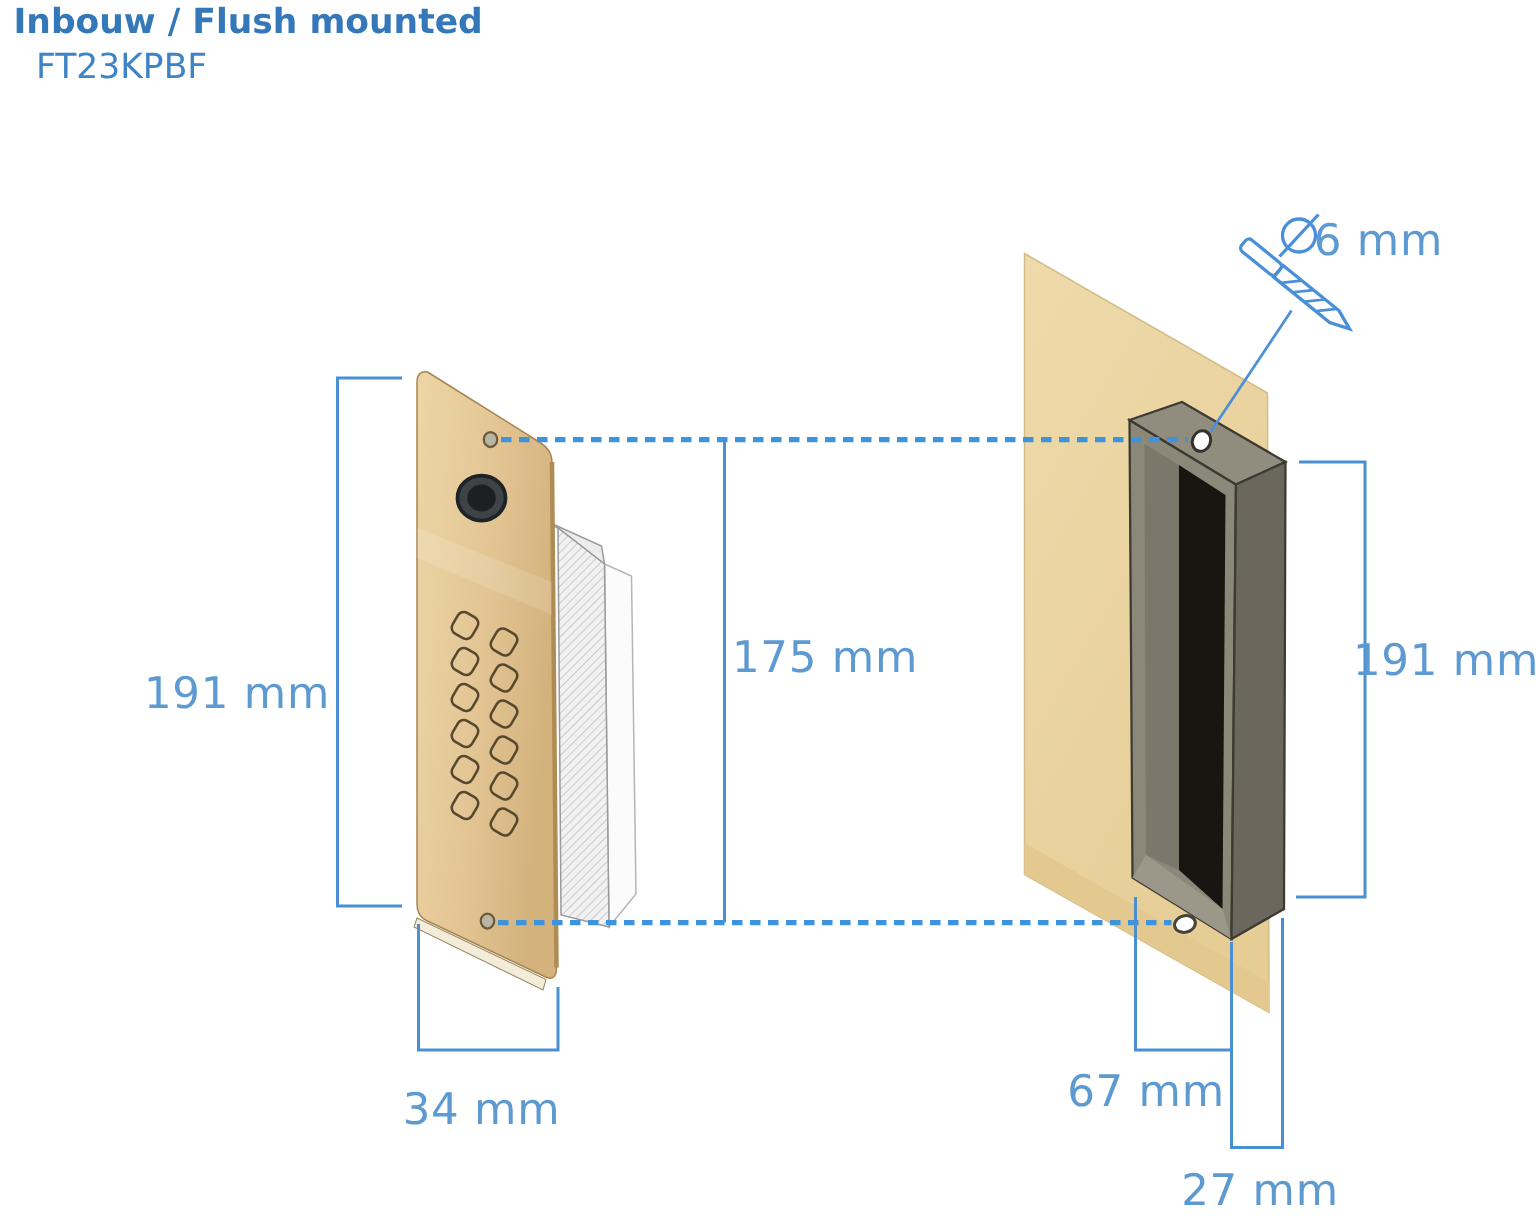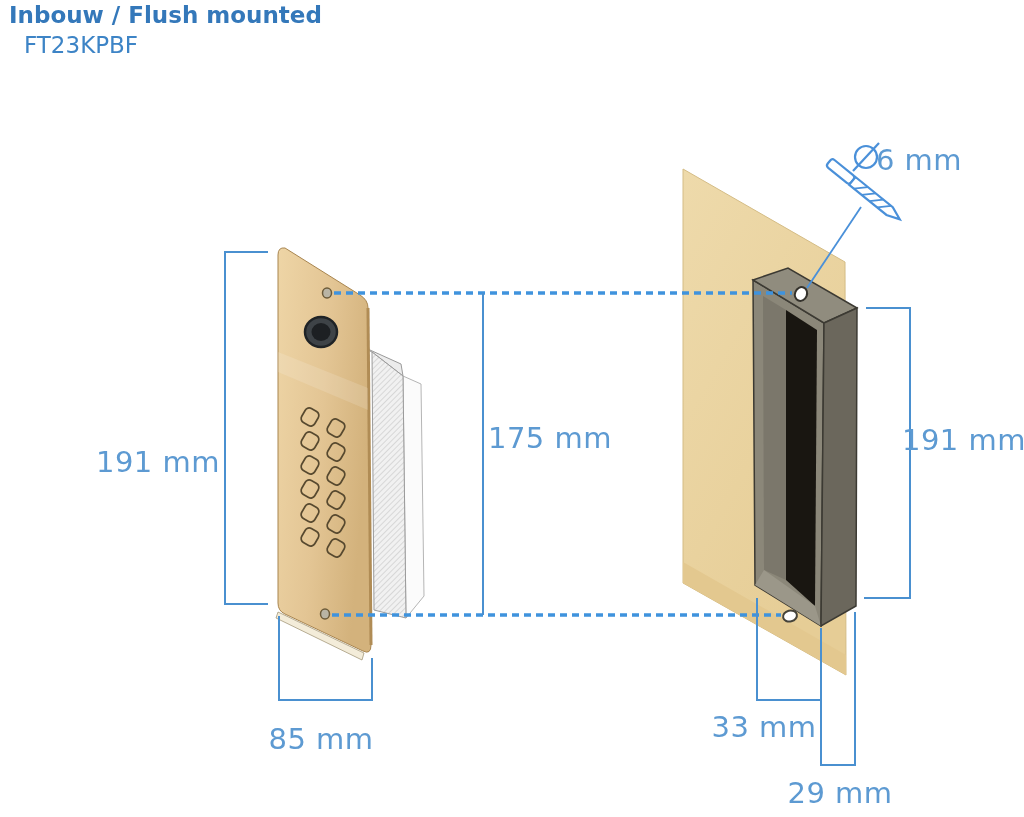--- a/index.html
+++ b/index.html
@@ -116,18 +116,18 @@
       <path d="M279,616 L279,700 L372,700 L372,658"></path>
       <path d="M866,308 L910,308 L910,598 L864,598"></path>
       <path d="M757,598 L757,700 L821,700"></path>
       <path d="M821,628 L821,765 L855,765 L855,612"></path>
     </g>
   </svg>
 
   <span class="dim-label" style="left:158px;top:438px;margin-top:24px;">191 mm</span>
   <span class="dim-label" style="left:550px;top:438px;">175 mm</span>
   <span class="dim-label" style="left:964px;top:440px;">191 mm</span>
-  <span class="dim-label" style="left:321px;top:739px;">85 mm</span>
-  <span class="dim-label" style="left:764px;top:727px;">33 mm</span>
-  <span class="dim-label" style="left:840px;top:793px;">29 mm</span>
+  <span class="dim-label" style="left:321px;top:739px;">34 mm</span>
+  <span class="dim-label" style="left:764px;top:727px;">67 mm</span>
+  <span class="dim-label" style="left:840px;top:793px;">27 mm</span>
   <span class="dim-label" style="left:919px;top:160px;">6 mm</span>
 
 </div>
 
 </body></html>

